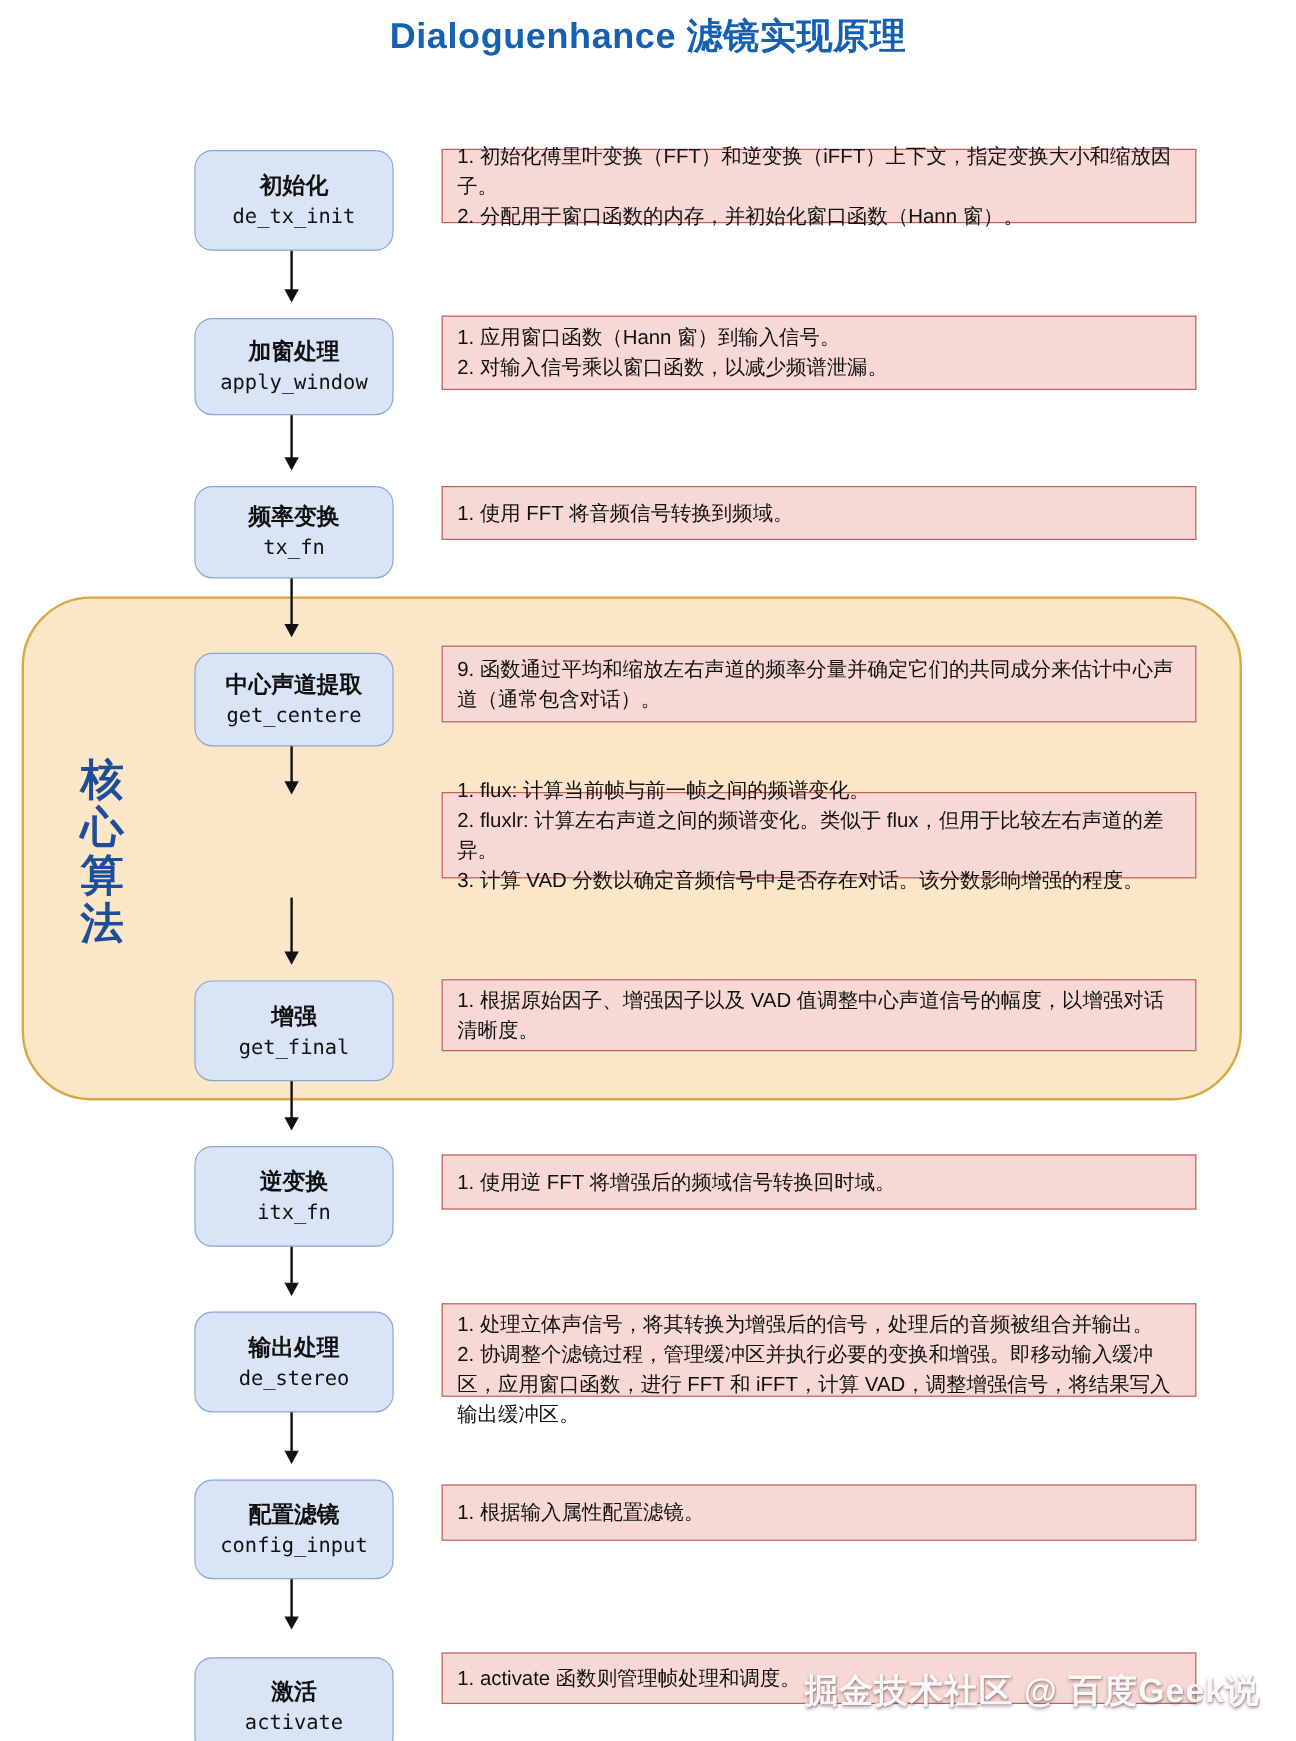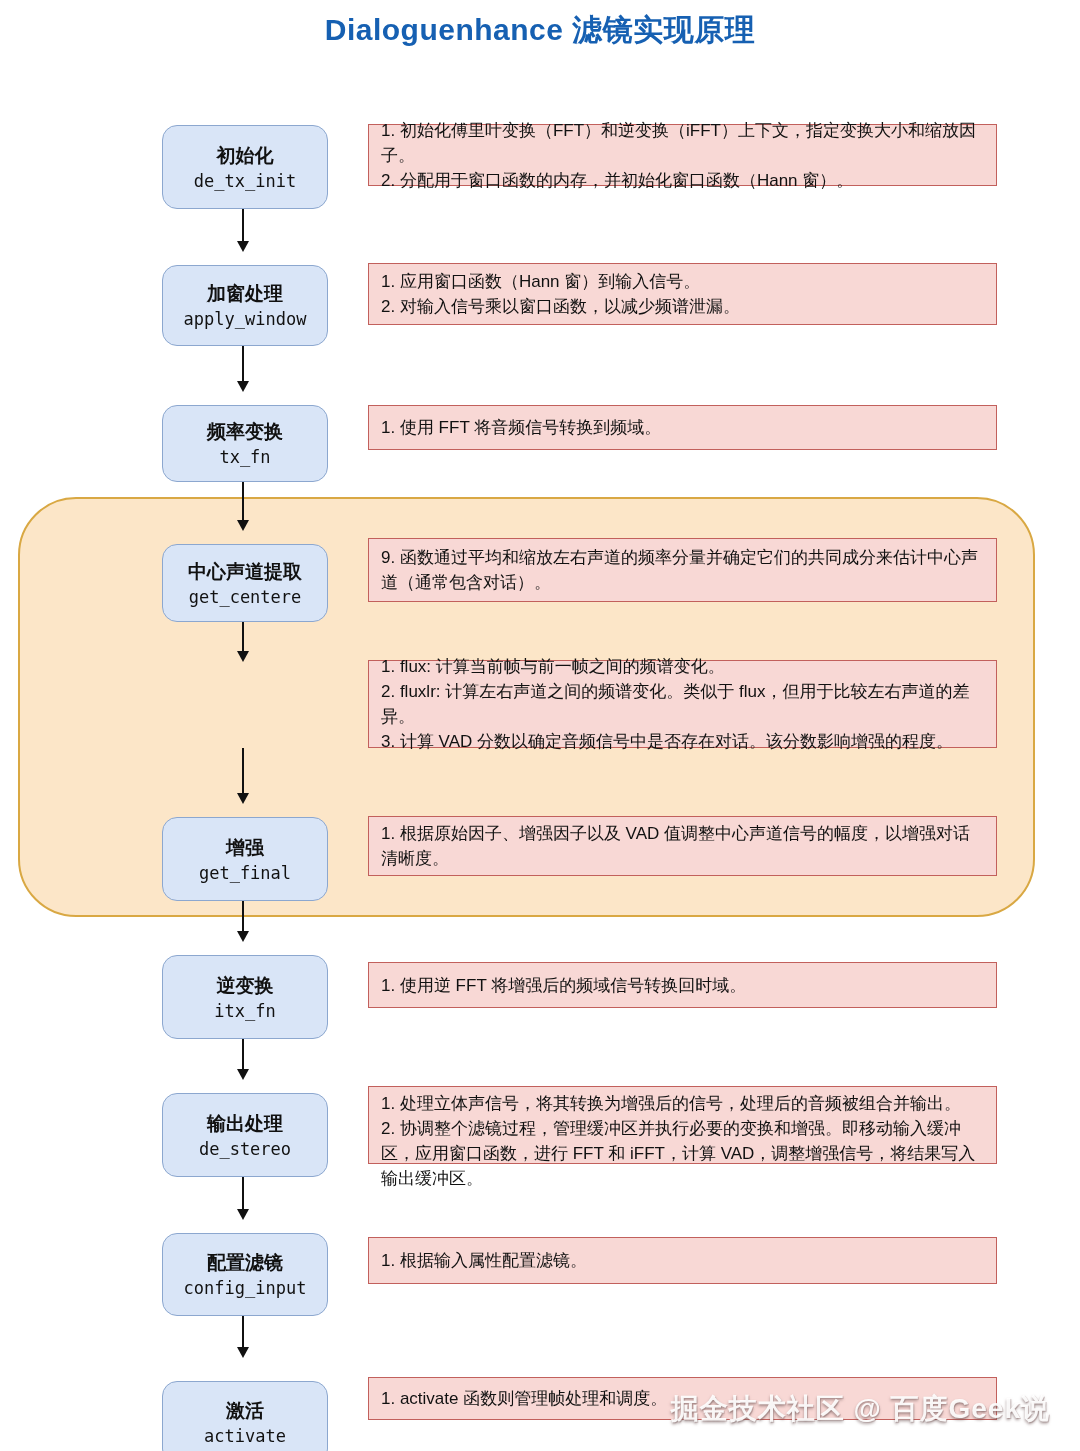--- a/index.html
+++ b/index.html
@@ -79,20 +79,21 @@
   }
 </style>
 </head>
 <body>
 
 <div class="canvas">
 
   <h1 class="title">Dialoguenhance 滤镜实现原理</h1>
 
   <div class="core-region"></div>
+  <div class="core-label">核心算法</div>
 
   <div class="arrow" style="top:197px;height:55px"></div>
   <div class="arrow" style="top:333px;height:59px"></div>
   <div class="arrow" style="top:469px;height:62px"></div>
   <div class="arrow" style="top:609px;height:53px"></div>
   <div class="arrow" style="top:748px;height:56px"></div>
   <div class="arrow" style="top:888px;height:54px"></div>
   <div class="arrow" style="top:1026px;height:54px"></div>
   <div class="arrow" style="top:1164px;height:56px"></div>
   <div class="arrow" style="top:1303px;height:55px"></div>
@@ -124,21 +125,21 @@
   </div>
 
   <div class="node" style="top:531px;height:78px">
     <div class="node-title">中心声道提取</div>
     <div class="node-func">get_centere</div>
   </div>
   <div class="desc" style="top:538px;height:64px">
     <div class="desc-text">9. 函数通过平均和缩放左右声道的频率分量并确定它们的共同成分来估计中心声道（通常包含对话）。</div>
   </div>
 
-  <div class="desc" style="top:660px;height:88px">
+  <div class="desc" style="top:660px;height:72px">
     <div class="desc-text">1. flux: 计算当前帧与前一帧之间的频谱变化。
 2. fluxlr: 计算左右声道之间的频谱变化。类似于 flux，但用于比较左右声道的差异。
 3. 计算 VAD 分数以确定音频信号中是否存在对话。该分数影响增强的程度。</div>
   </div>
 
   <div class="node" style="top:804px;height:84px">
     <div class="node-title">增强</div>
     <div class="node-func">get_final</div>
   </div>
   <div class="desc" style="top:816px;height:60px">

